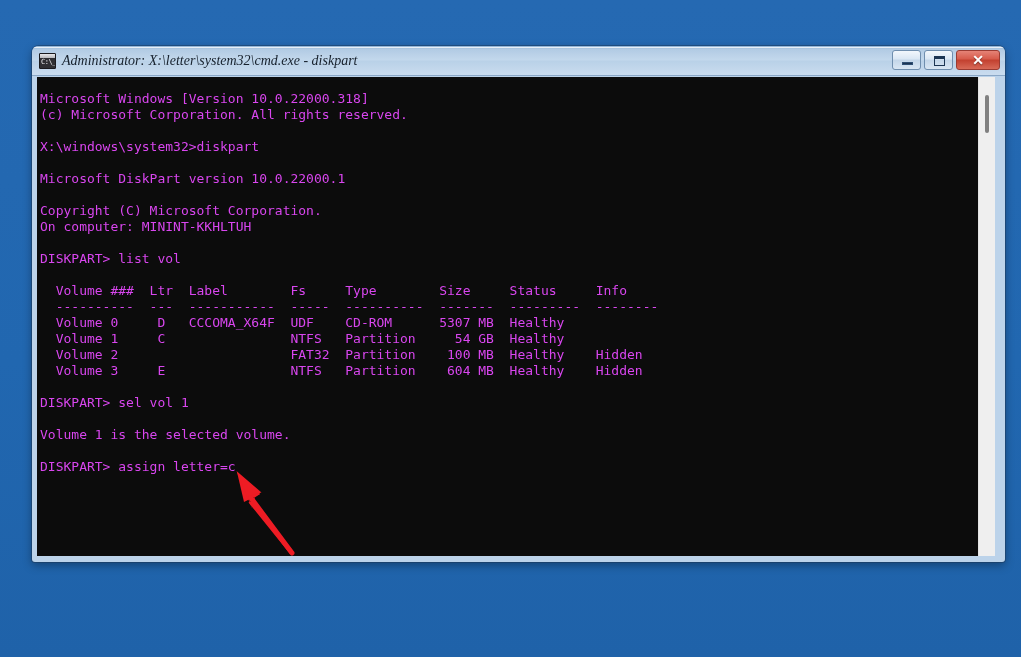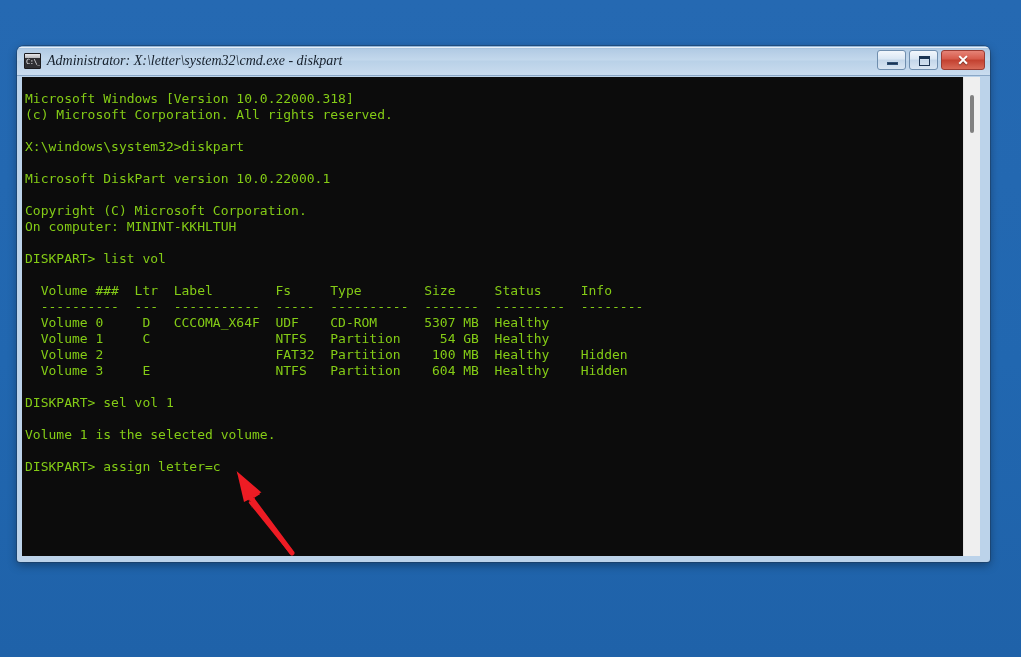--- a/index.html
+++ b/index.html
@@ -18,21 +18,21 @@
   
   #desktop {
     position: absolute;
     inset: 0;
     background: linear-gradient(180deg, #2569b2 0%, #2167b0 55%, #1f62a9 100%);
   }
 
   
   #cmd-window {
     position: absolute;
-    left: 17px;
+    left: 32px;
     top: 46px;
     width: 973px;
     height: 516px;
     border-radius: 7px 7px 3px 3px;
     background: #bcd3ea;
     box-shadow: 0 0 0 1px rgba(30,60,95,0.55), 0 3px 10px rgba(0,0,0,0.35);
     box-sizing: border-box;
     padding: 0;
   }
 
@@ -173,21 +173,21 @@
     box-sizing: border-box;
   }
   #term-text {
     position: absolute;
     left: 3px;
     top: 1px;
     width: 920px;
     font-family: "DejaVu Sans Mono", monospace;
     font-size: 13px;
     line-height: 16px;
-    color: #84cc16;
+    color: #d946ef;
     white-space: pre;
     letter-spacing: 0px;
   }
 
   
   #term-scrollbar {
     position: absolute;
     right: 0;
     top: 0;
     width: 17px;

